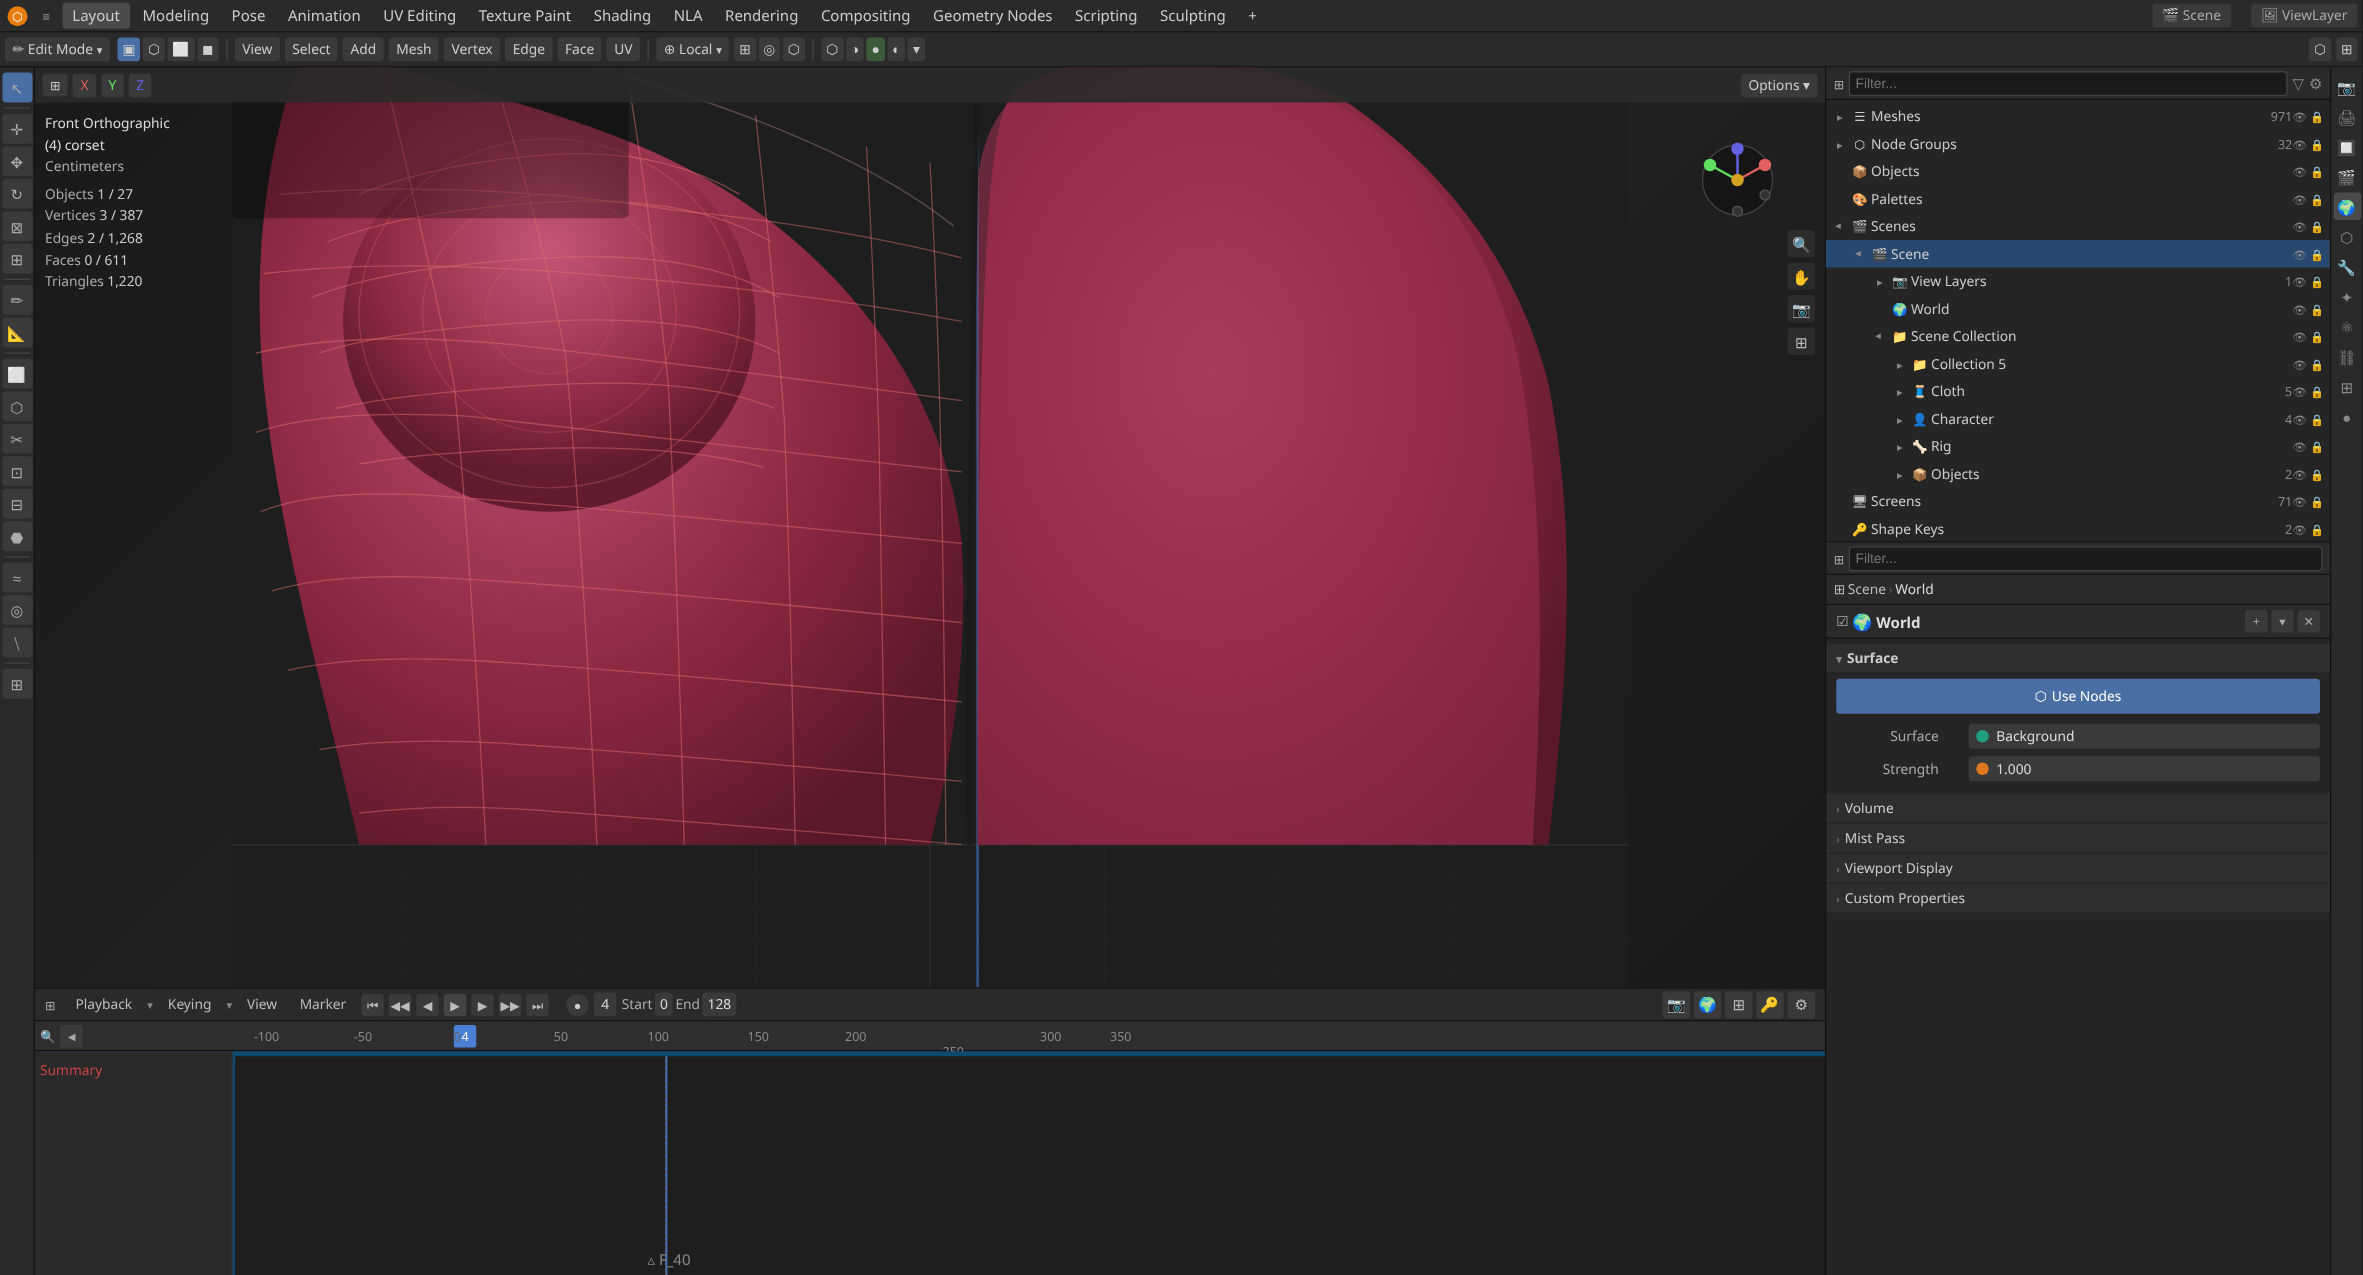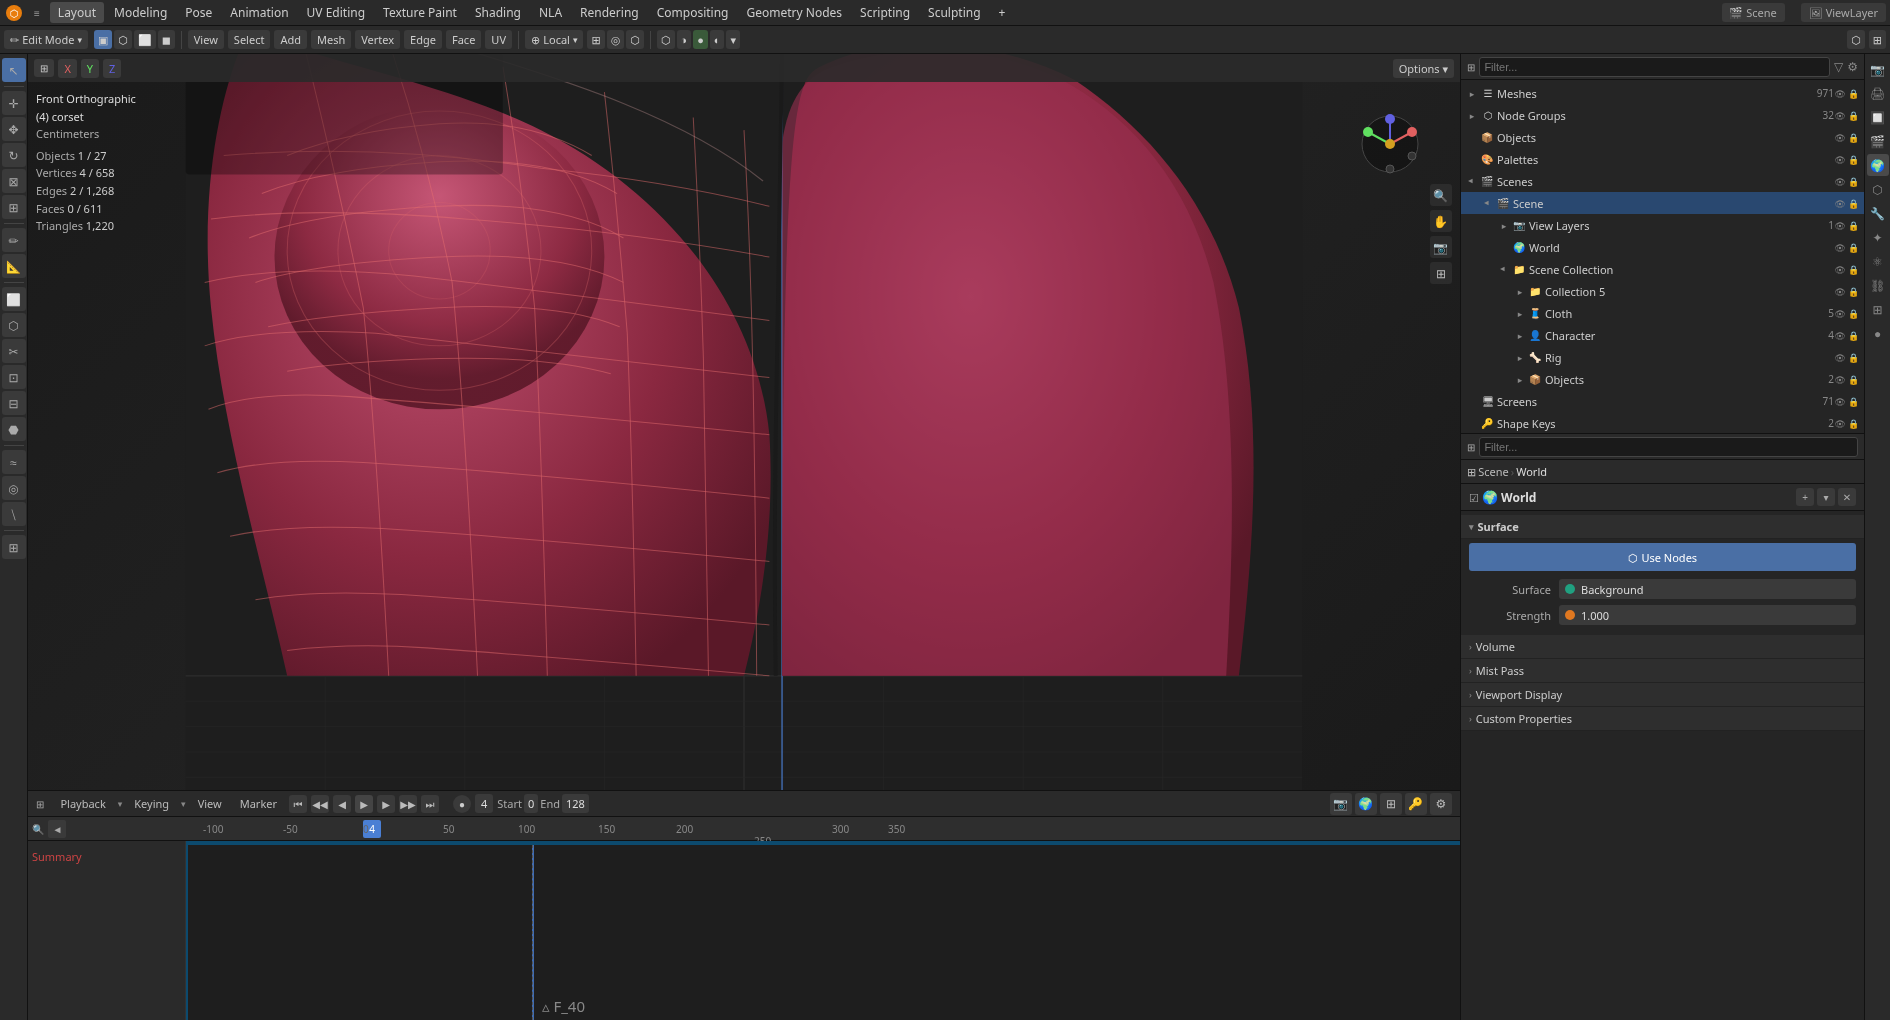--- a/index.html
+++ b/index.html
@@ -279,23 +279,22 @@
       top: 0;
       width: 1px;
       height: 100%;
       border-left: 1px dashed #555;
     }
 
     #frame-label-bottom {
       position: absolute;
       bottom: 4px;
       left: 330px;
-      font-size: 15px;
+      font-size: 12px;
       color: #888;
-      margin-left: 24px;
     }
 
     
     #right-panel {
       width: 430px;
       background: #252525;
       display: flex;
       flex-direction: column;
       border-left: 1px solid #111;
     }
@@ -518,20 +517,21 @@
       flex: 1;
       background: #3a3a3a;
       height: 20px;
       border-radius: 3px;
       display: flex;
       align-items: center;
       padding: 0 6px;
       font-size: 11px;
       color: #ddd;
       cursor: pointer;
+      margin-left: 16px;
     }
     .prop-dot {
       width: 10px;
       height: 10px;
       border-radius: 50%;
       margin-right: 6px;
       flex-shrink: 0;
     }
     .prop-dot.yellow { background: #d4a020; }
     .prop-dot.orange { background: #e07820; }
@@ -852,21 +852,21 @@
 
       <div id="viewport-info" style="top:36px;">
         <div style="color:#ddd; font-size:11px;">Front Orthographic</div>
         <div style="color:#ddd; font-size:11px;">(4) corset</div>
         <div style="color:#aaa; font-size:11px;">Centimeters</div>
         <div style="height:4px;"></div>
         <div style="font-size:11px; color:#ccc;">
           <span style="color:#aaa;">Objects </span><span>1 / 27</span>
         </div>
         <div style="font-size:11px; color:#ccc;">
-          <span style="color:#aaa;">Vertices </span><span>4 / 658</span>
+          <span style="color:#aaa;">Vertices </span><span>3 / 387</span>
         </div>
         <div style="font-size:11px; color:#ccc;">
           <span style="color:#aaa;">Edges </span><span>2 / 1,268</span>
         </div>
         <div style="font-size:11px; color:#ccc;">
           <span style="color:#aaa;">Faces </span><span>0 / 611</span>
         </div>
         <div style="font-size:11px; color:#ccc;">
           <span style="color:#aaa;">Triangles </span><span>1,220</span>
         </div>

